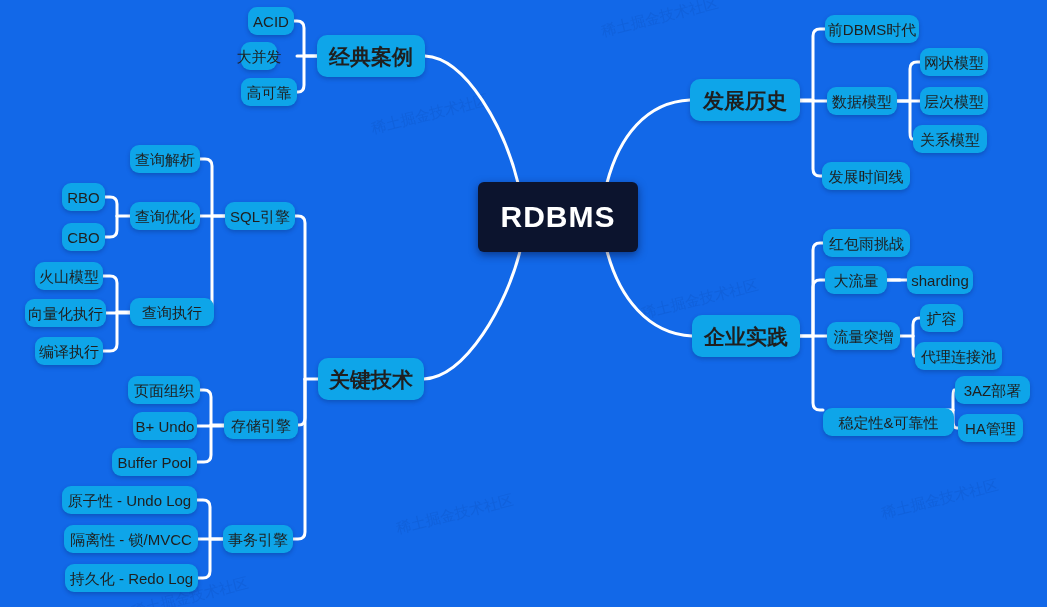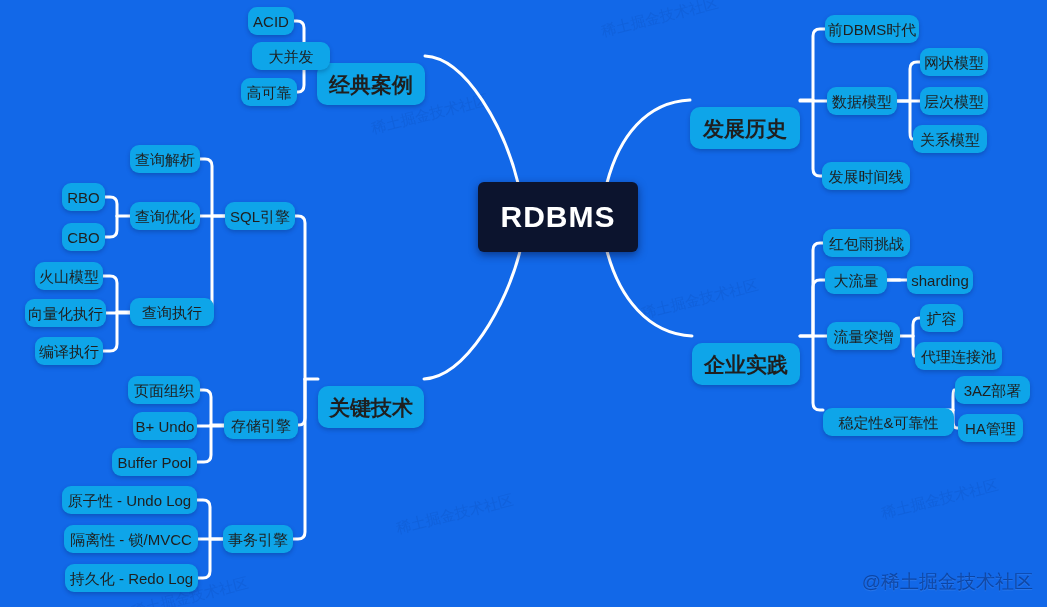--- a/index.html
+++ b/index.html
@@ -5,21 +5,21 @@
   html,body{margin:0;padding:0;width:1047px;height:607px;overflow:hidden;
     font-family:"Liberation Sans","DejaVu Sans",sans-serif;}
   .canvas{position:relative;width:1047px;height:607px;background:#1268E8;overflow:hidden;}
   #edges{position:absolute;left:0;top:0;z-index:1;pointer-events:none;}
   #edges path{stroke:#FFFFFF;stroke-width:3;fill:none;stroke-linecap:round;stroke-linejoin:round;}
   .node{position:absolute;z-index:2;background:#0ea5e9;color:#1F1F1F;
     display:flex;align-items:center;justify-content:center;white-space:nowrap;
     border-radius:9px;font-size:15px;line-height:1;
     box-shadow:0 2px 4px rgba(5,30,80,.28);cursor:pointer;}
   .s{height:28px;}
-  .sec{height:42px;border-radius:10px;font-size:21px;font-weight:700;margin-top:28px;}
+  .sec{height:42px;border-radius:10px;font-size:21px;font-weight:700;}
   .root-node{height:70px;background:#0C142E;color:#FFFFFF;font-size:30px;font-weight:700;
     border-radius:6px;letter-spacing:1px;box-shadow:0 3px 9px rgba(0,10,45,.5);}
   .wm{position:absolute;right:14px;bottom:12px;z-index:3;font-size:19px;
     color:rgba(7,45,120,.60);text-shadow:0 1px 1px rgba(160,200,255,.18);}
   .wm-tile{position:absolute;z-index:0;font-size:15px;color:rgba(5,38,108,.10);
     transform:rotate(-14deg);pointer-events:none;}
 </style>
 </head>
 <body>
 
@@ -90,21 +90,21 @@
   <div class="node root-node" style="left: 478px; top: 182px; width: 160px; background: rgb(12, 20, 46); color: rgb(255, 255, 255);">
     <span>RDBMS</span>
     </div>
 
   <div class="node sec" style="left:317px;top:35px;width:108px">
     <span>经典案例</span>
     </div>
   <div class="node s" style="left:248px;top:7px;width:46px">
     <span>ACID</span>
     </div>
-  <div class="node s" style="left:252px;top:42px;width:78px">
+  <div class="node s" style="left:241px;top:42px;width:36px">
     <span>大并发</span>
     </div>
   <div class="node s" style="left:241px;top:78px;width:56px">
     <span>高可靠</span>
     </div>
 
   <div class="node sec" style="left:318px;top:358px;width:106px">
     <span>关键技术</span>
     </div>
 
@@ -208,14 +208,13 @@
   <div class="node s" style="left:823px;top:408px;width:131px">
     <span>稳定性&amp;可靠性</span>
     </div>
   <div class="node s" style="left:955px;top:376px;width:75px">
     <span>3AZ部署</span>
     </div>
   <div class="node s" style="left:958px;top:414px;width:65px">
     <span>HA管理</span>
     </div>
 
-  <span class="wm">@稀土掘金技术社区</span>
 </div>
 
 </body></html>

